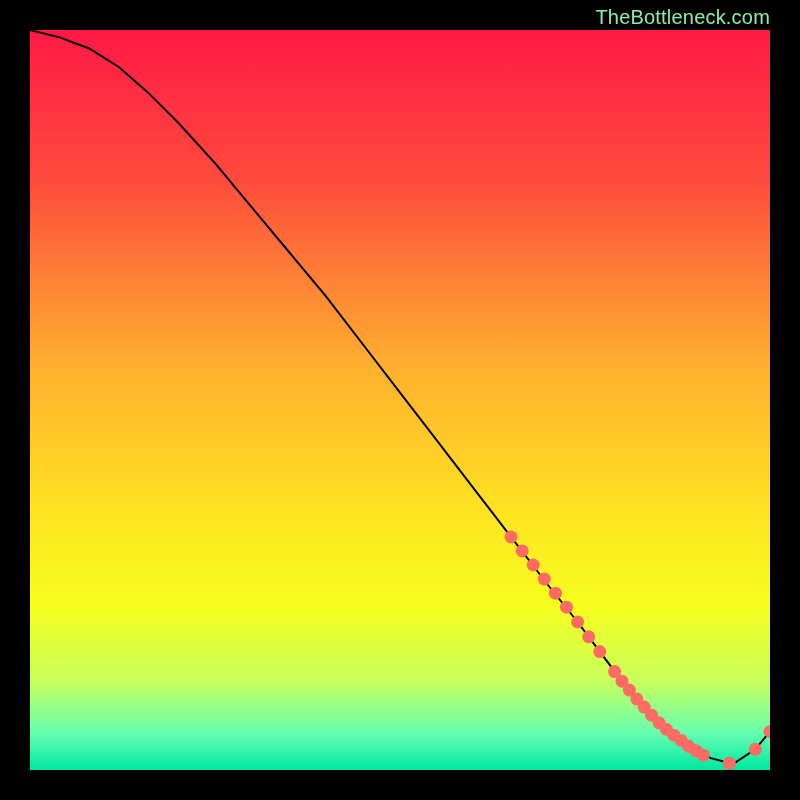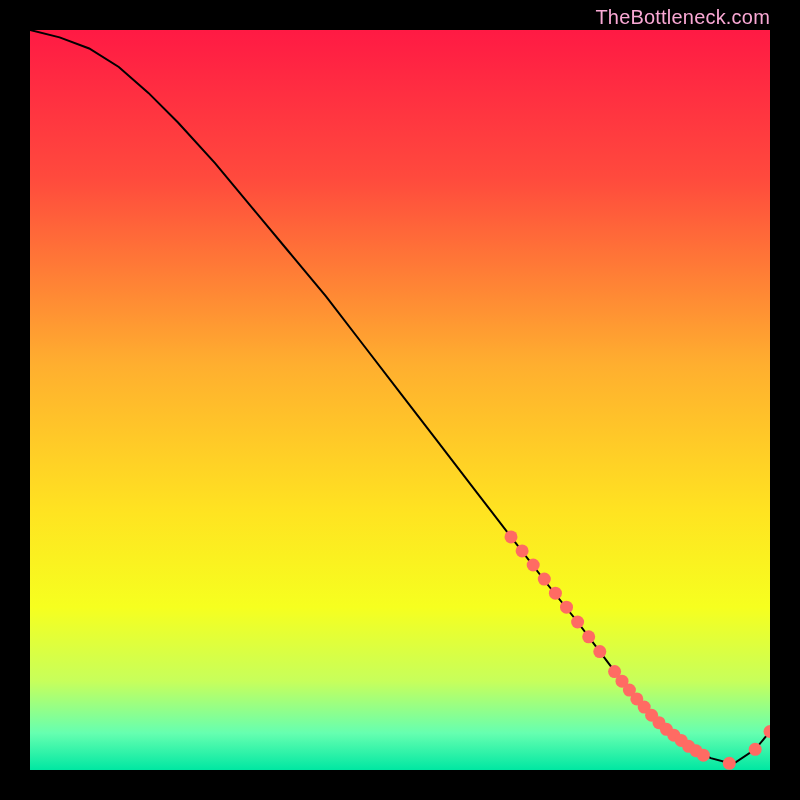--- a/index.html
+++ b/index.html
@@ -23,21 +23,21 @@
     left: 30px;
     top: 30px;
     width: 740px;
     height: 740px;
     overflow: hidden;
   }
   .attribution {
     position: absolute;
     top: 6px;
     right: 30px;
-    color: #f9a8d4;
+    color: #86efac;
     font-size: 20px;
     font-weight: 500;
     letter-spacing: 0.2px;
     user-select: none;
   }
   svg {
     display: block;
   }
 </style>
 </head>

